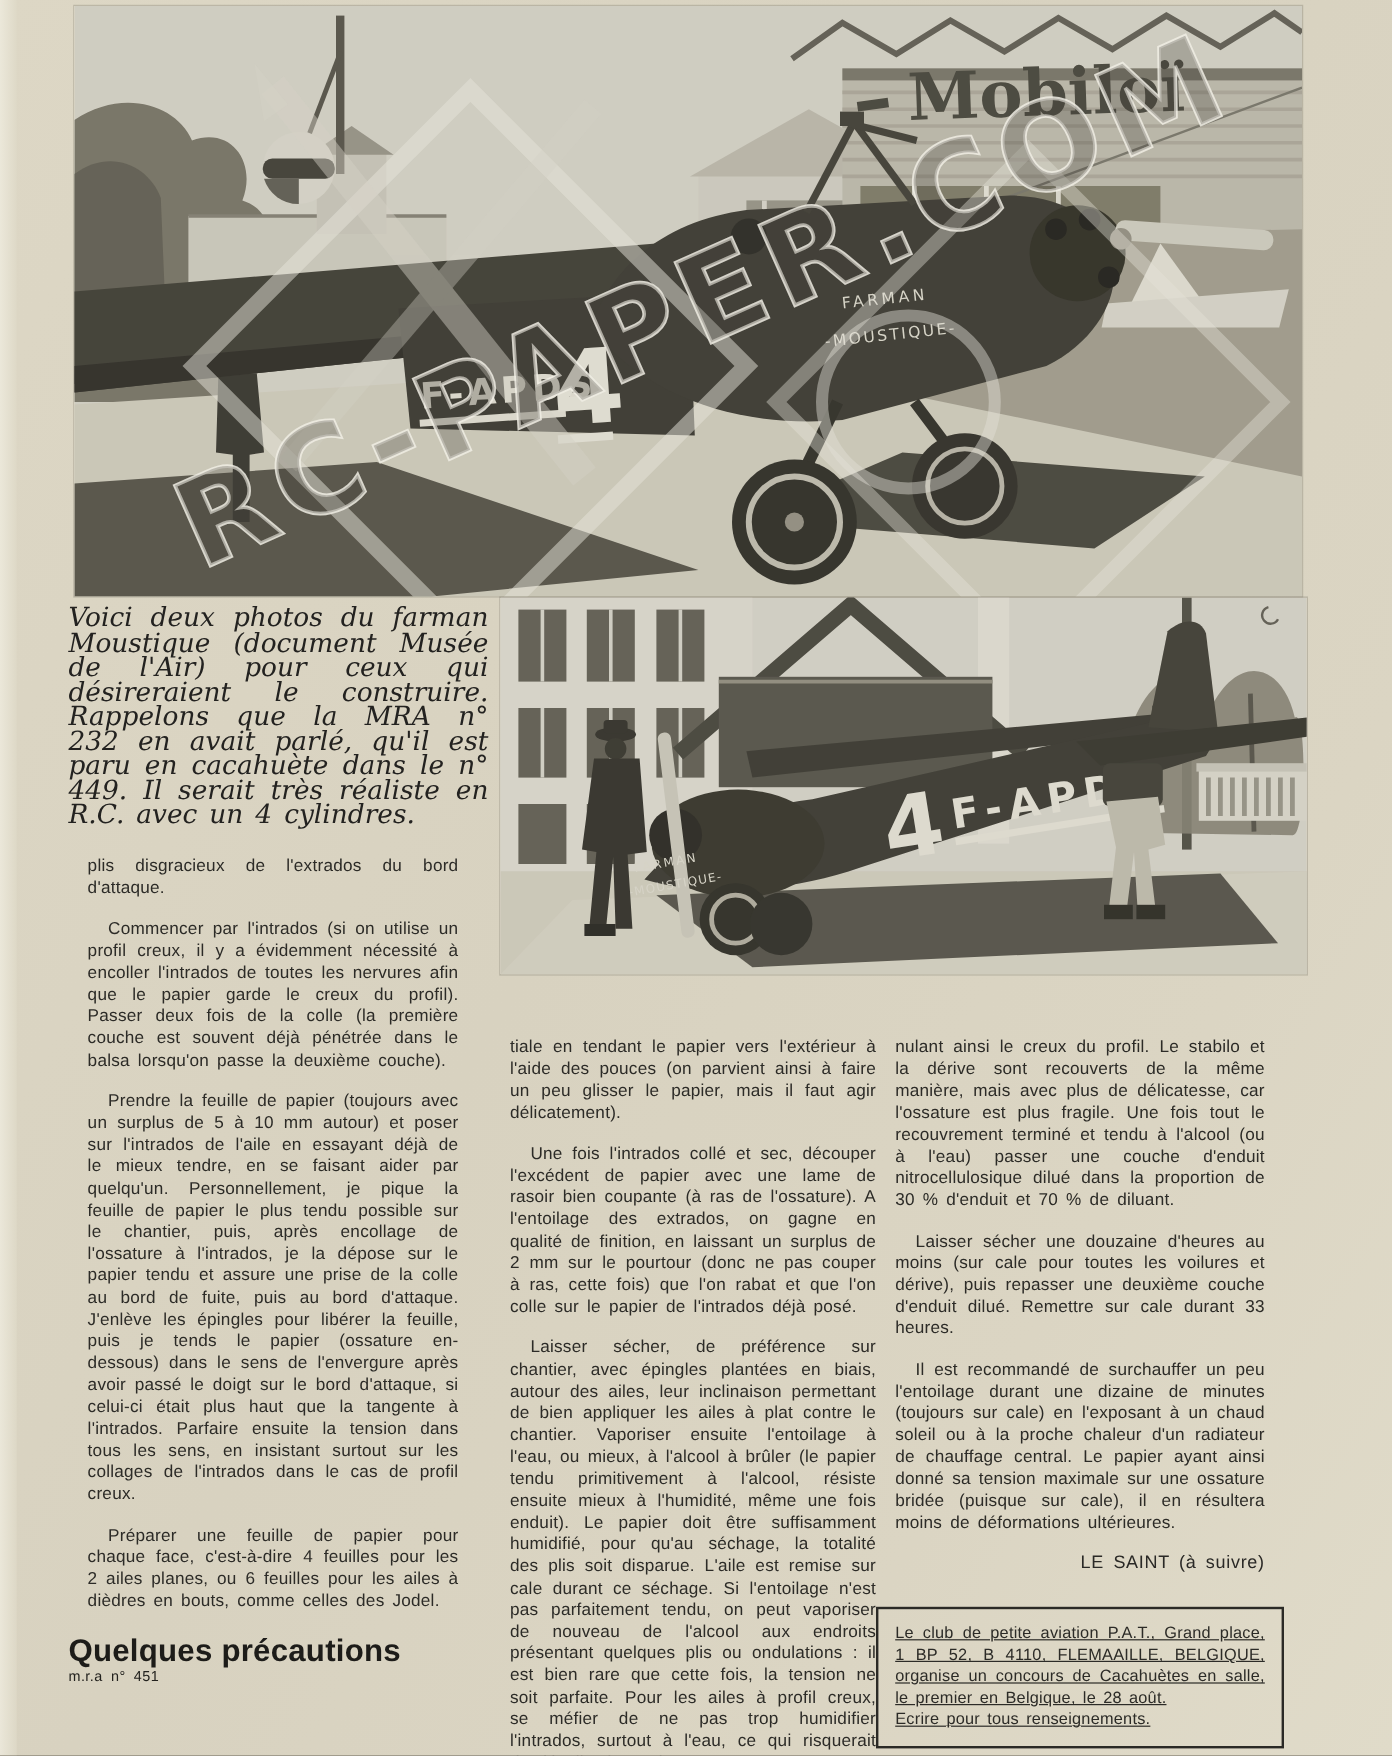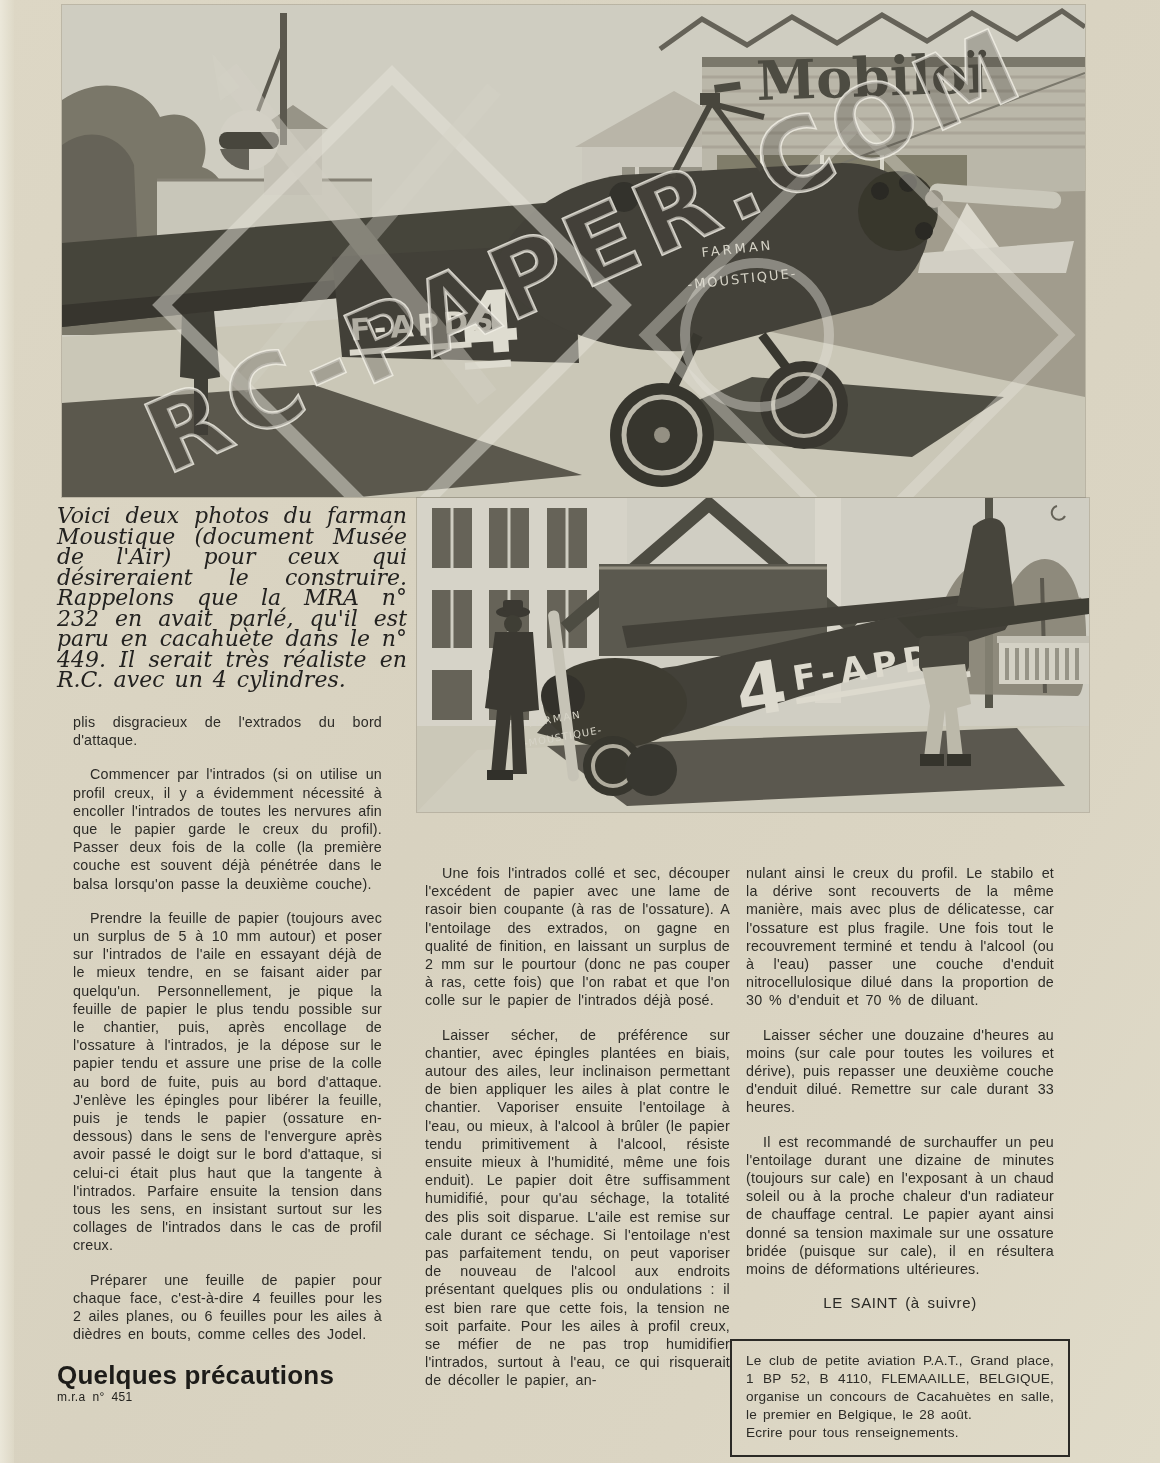--- a/index.html
+++ b/index.html
@@ -25,27 +25,27 @@
     letter-spacing:.2px;word-spacing:2.5px;color:#2c2b27;}
   .col p{margin:16px;}
   .col p.ind{text-indent:17px;}
   .col-left{left:57px;top:697px;width:341px;}
   .col-mid{left:409px;top:848px;width:337px;}
   .col-right{left:730px;top:848px;width:340px;}
   h2.section{
     font-size:26px;line-height:30px;margin:15px 0 9px 0;font-weight:bold;
     color:#1d1c19;letter-spacing:.2px;word-spacing:normal;text-align:left;
   }
-  .byline{text-align:center;margin-top:12px;font-size:15px;letter-spacing:.6px;
+  .byline{text-align:right;margin-top:12px;font-size:15px;letter-spacing:.6px;
     word-spacing:3px;color:#2a2926;}
   .club-box{
     margin-top:27px;border:2px solid #2b2a26;padding:11px 14px 13px 14px;
     font-size:13.6px;line-height:18px;text-align:justify;word-spacing:2px;
   }
-  .club-box p{margin:0;}
+  .club-box p{margin:0;text-decoration:underline;}
   .footer-issue{
     position:absolute;left:57px;top:1390px;font-size:12px;font-weight:normal;
     color:#23221e;letter-spacing:.4px;word-spacing:3px;
   }
   text{user-select:none;}
 </style>
 </head>
 <body>
 
 <div class="page">
@@ -264,20 +264,21 @@
 
   <div class="col col-left">
     <p>plis disgracieux de l'extrados du bord d'attaque.</p>
     <p class="ind">Commencer par l'intrados (si on utilise un profil creux, il y a évidemment nécessité à encoller l'intrados de toutes les nervures afin que le papier garde le creux du profil). Passer deux fois de la colle (la première couche est souvent déjà pénétrée dans le balsa lorsqu'on passe la deuxième couche).</p>
     <p class="ind">Prendre la feuille de papier (toujours avec un surplus de 5 à 10 mm autour) et poser sur l'intrados de l'aile en essayant déjà de le mieux tendre, en se faisant aider par quelqu'un. Personnellement, je pique la feuille de papier le plus tendu possible sur le chantier, puis, après encollage de l'ossature à l'intrados, je la dépose sur le papier tendu et assure une prise de la colle au bord de fuite, puis au bord d'attaque. J'enlève les épingles pour libérer la feuille, puis je tends le papier (ossature en-dessous) dans le sens de l'envergure après avoir passé le doigt sur le bord d'attaque, si celui-ci était plus haut que la tangente à l'intrados. Parfaire ensuite la tension dans tous les sens, en insistant surtout sur les collages de l'intrados dans le cas de profil creux.</p>
     <p class="ind">Préparer une feuille de papier pour chaque face, c'est-à-dire 4 feuilles pour les 2 ailes planes, ou 6 feuilles pour les ailes à dièdres en bouts, comme celles des Jodel.</p>
     <h2 class="section">Quelques précautions</h2>
   </div>
 
   <div class="col col-mid">
+    <p>tiale en tendant le papier vers l'extérieur à l'aide des pouces (on parvient ainsi à faire un peu glisser le papier, mais il faut agir délicatement).</p>
     <p class="ind">Une fois l'intrados collé et sec, découper l'excédent de papier avec une lame de rasoir bien coupante (à ras de l'ossature). A l'entoilage des extrados, on gagne en qualité de finition, en laissant un surplus de 2 mm sur le pourtour (donc ne pas couper à ras, cette fois) que l'on rabat et que l'on colle sur le papier de l'intrados déjà posé.</p>
     <p class="ind">Laisser sécher, de préférence sur chantier, avec épingles plantées en biais, autour des ailes, leur inclinaison permettant de bien appliquer les ailes à plat contre le chantier. Vaporiser ensuite l'entoilage à l'eau, ou mieux, à l'alcool à brûler (le papier tendu primitivement à l'alcool, résiste ensuite mieux à l'humidité, même une fois enduit). Le papier doit être suffisamment humidifié, pour qu'au séchage, la totalité des plis soit disparue. L'aile est remise sur cale durant ce séchage. Si l'entoilage n'est pas parfaitement tendu, on peut vaporiser de nouveau de l'alcool aux endroits présentant quelques plis ou ondulations : il est bien rare que cette fois, la tension ne soit parfaite. Pour les ailes à profil creux, se méfier de ne pas trop humidifier l'intrados, surtout à l'eau, ce qui risquerait de décoller le papier, an-</p>
   </div>
 
   <div class="col col-right">
     <p>nulant ainsi le creux du profil. Le stabilo et la dérive sont recouverts de la même manière, mais avec plus de délicatesse, car l'ossature est plus fragile. Une fois tout le recouvrement terminé et tendu à l'alcool (ou à l'eau) passer une couche d'enduit nitrocellulosique dilué dans la proportion de 30 % d'enduit et 70 % de diluant.</p>
     <p class="ind">Laisser sécher une douzaine d'heures au moins (sur cale pour toutes les voilures et dérive), puis repasser une deuxième couche d'enduit dilué. Remettre sur cale durant 33 heures.</p>
     <p class="ind">Il est recommandé de surchauffer un peu l'entoilage durant une dizaine de minutes (toujours sur cale) en l'exposant à un chaud soleil ou à la proche chaleur d'un radiateur de chauffage central. Le papier ayant ainsi donné sa tension maximale sur une ossature bridée (puisque sur cale), il en résultera moins de déformations ultérieures.</p>
     <p class="byline">LE SAINT (à suivre)</p>
     <div class="club-box">

